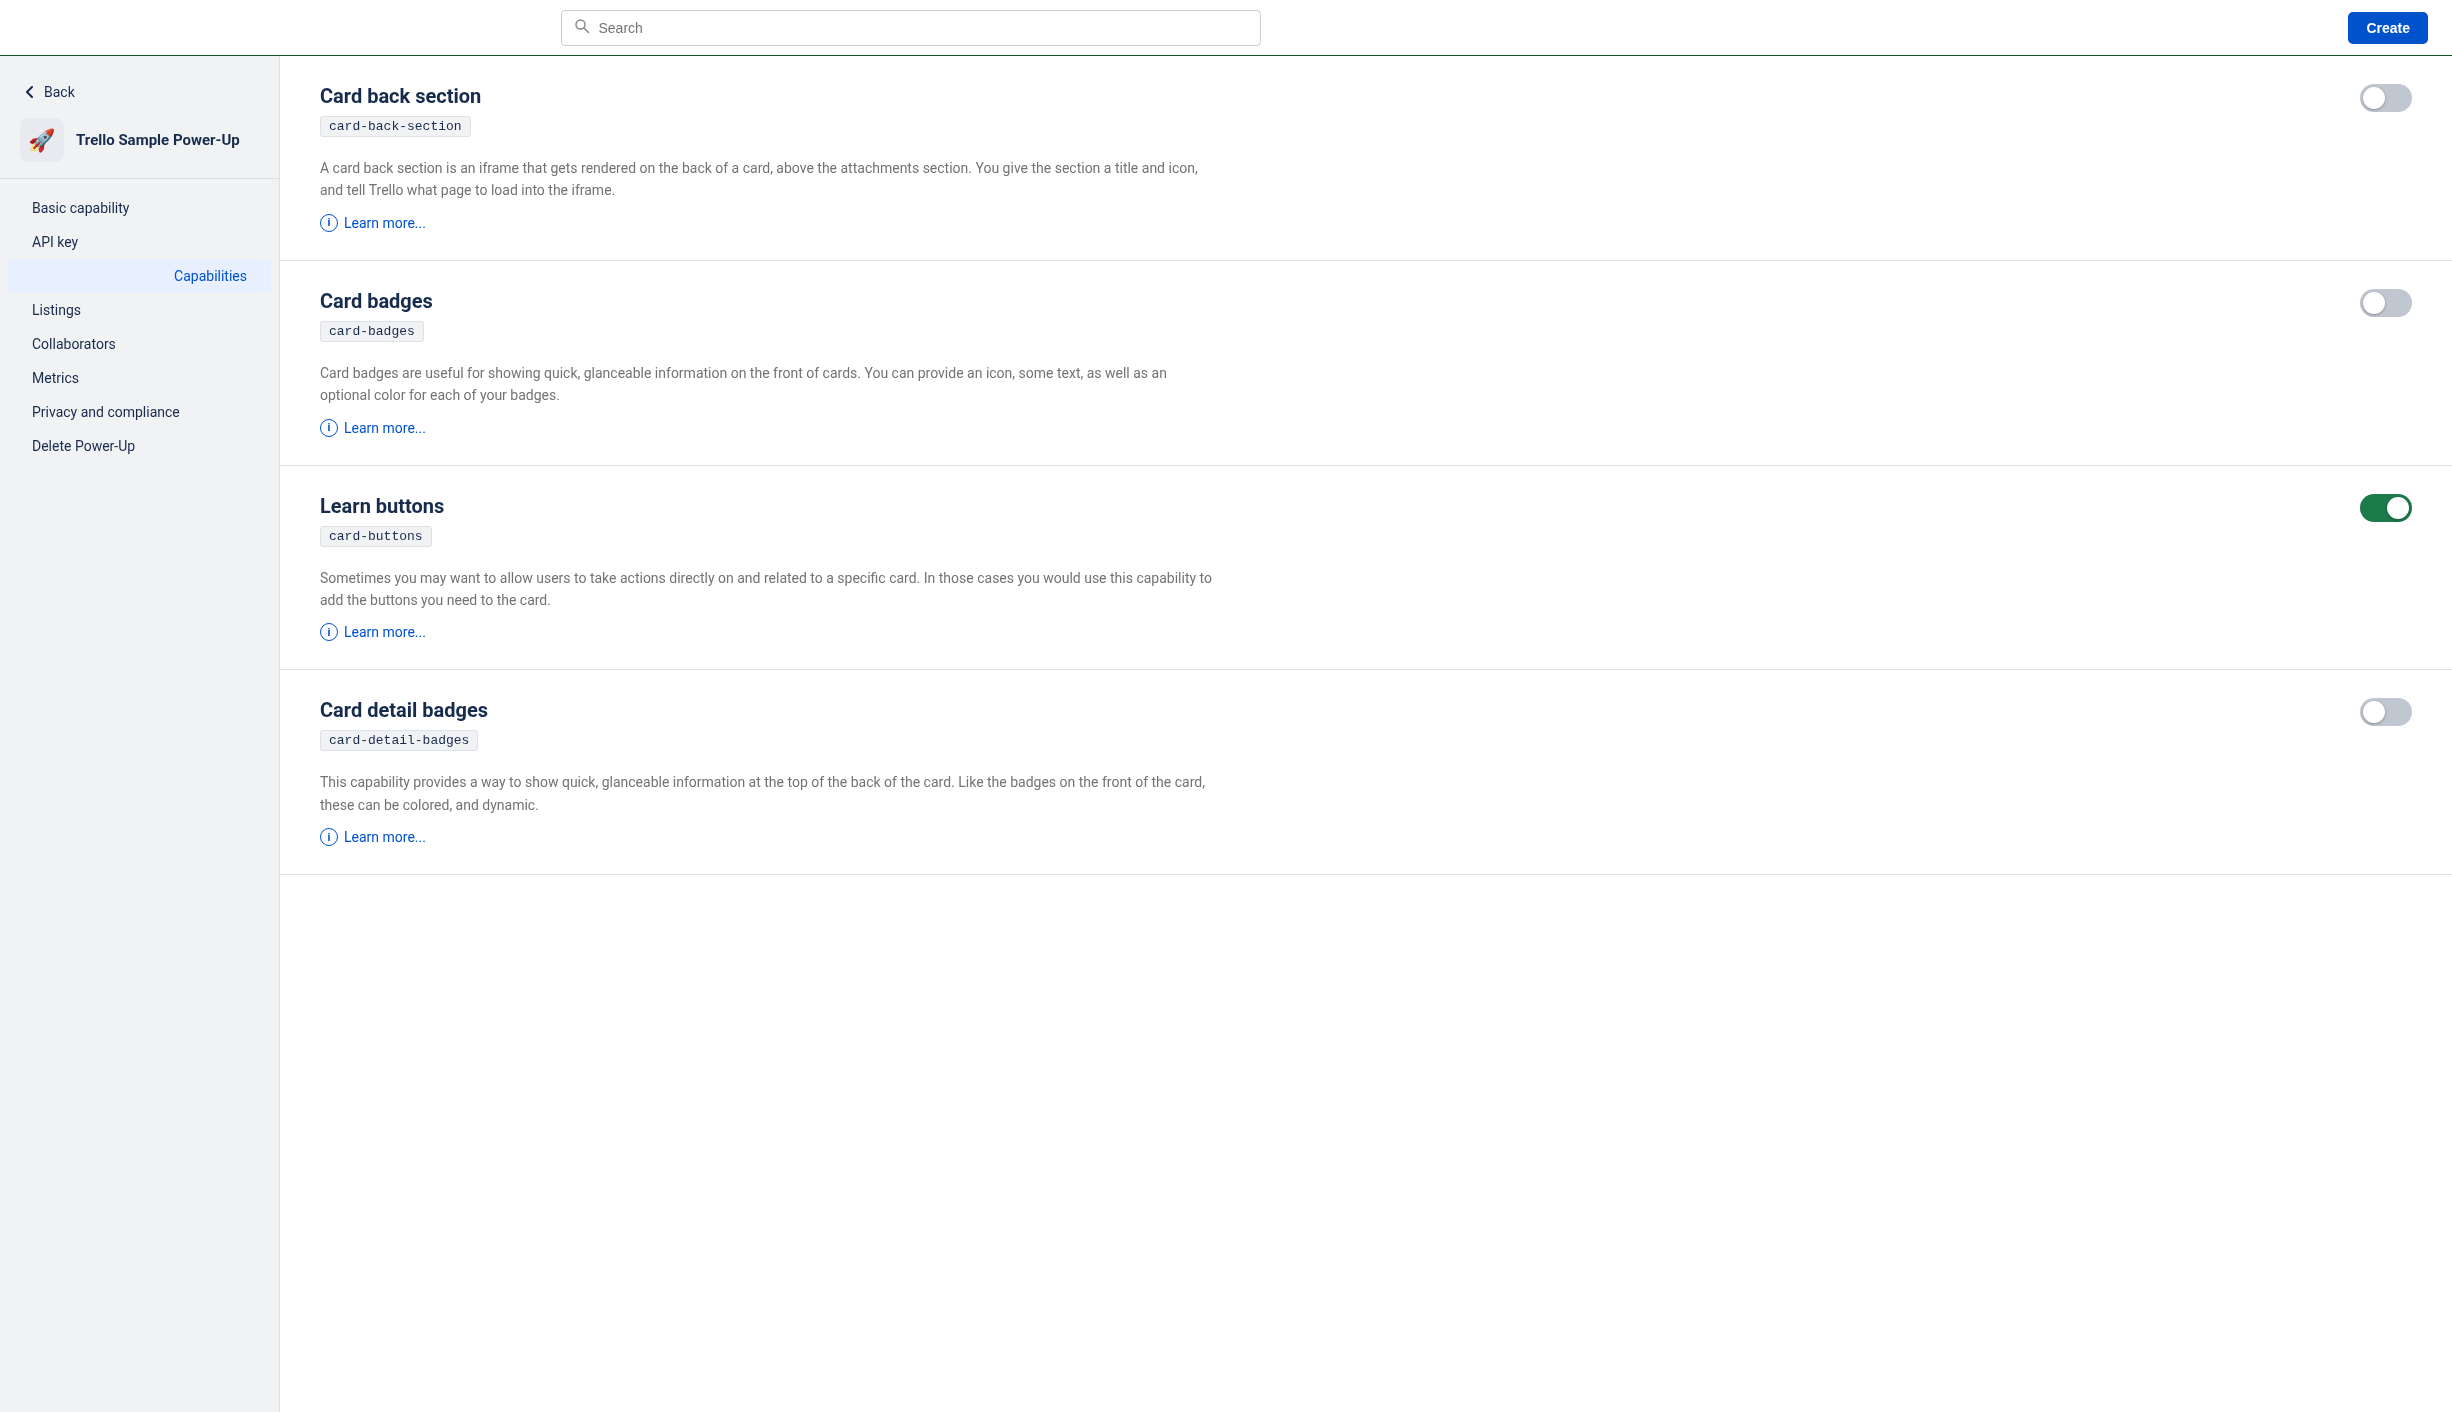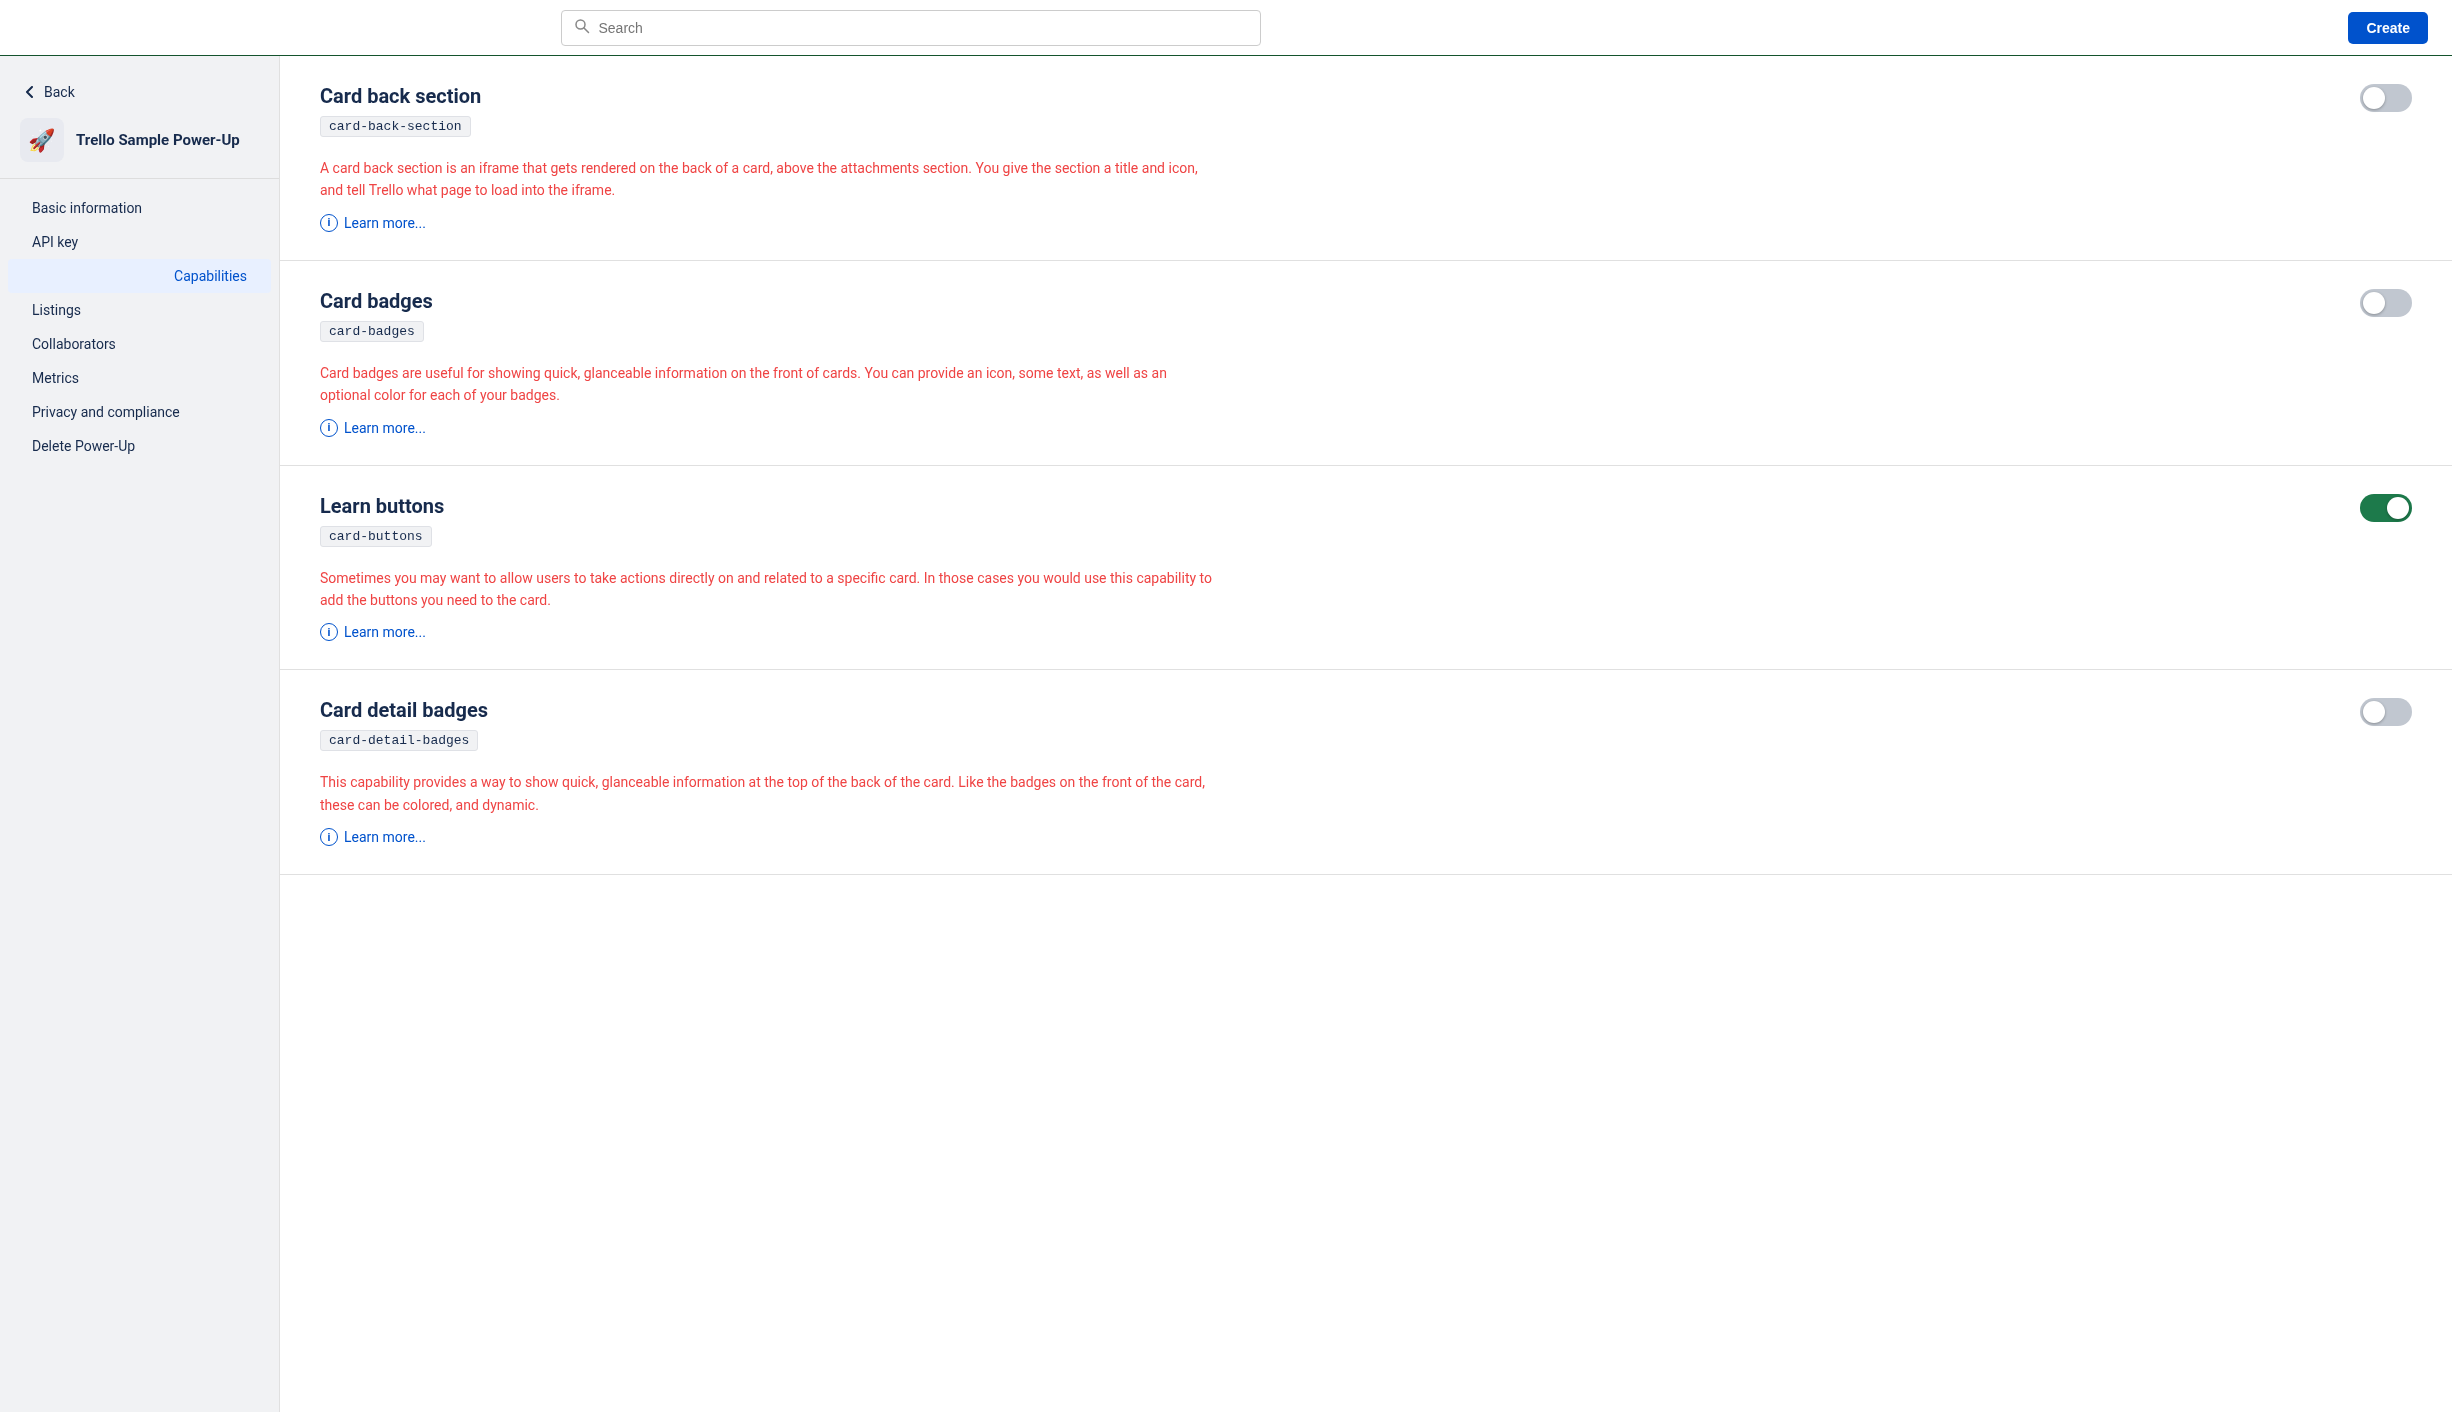--- a/index.html
+++ b/index.html
@@ -159,21 +159,21 @@
       border: 1px solid #dfe1e6;
       border-radius: 3px;
       padding: 2px 8px;
       font-family: 'Courier New', monospace;
       font-size: 13px;
       color: #172b4d;
       margin-bottom: 10px;
     }
     .capability-desc {
       font-size: 14px;
-      color: #ef4444;
+      color: #737373;
       line-height: 1.6;
       max-width: 900px;
       margin-bottom: 12px;
     }
     .learn-more {
       display: flex;
       align-items: center;
       gap: 6px;
       color: #0052cc;
       font-size: 14px;
@@ -261,21 +261,21 @@
 
     <div class="app-header">
       <div class="app-icon">
         <span>🚀</span>
       </div>
       <div class="app-name">Trello Sample Power-Up</div>
     </div>
 
     <ul class="sidebar-nav" id="sidebar-nav">
     <li>
-          <a href="#">Basic information</a>
+          <a href="#">Basic capability</a>
         </li>
         <li>
           <a href="#">API key</a>
         </li>
         <li>
           <a href="#" class="active">Capabilities</a>
         </li>
         <li>
           <a href="#">Listings</a>
         </li>

